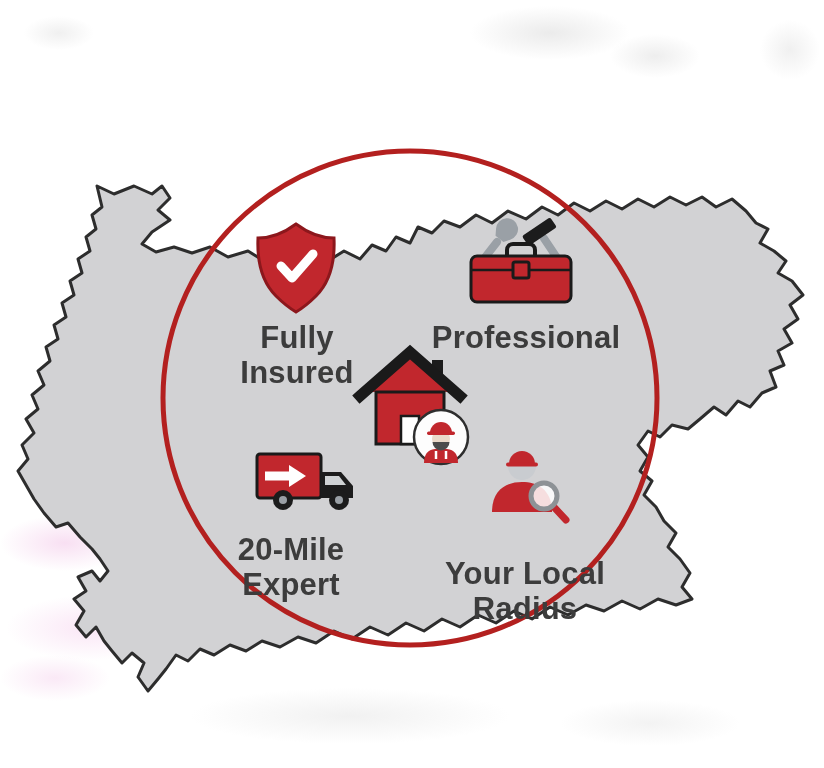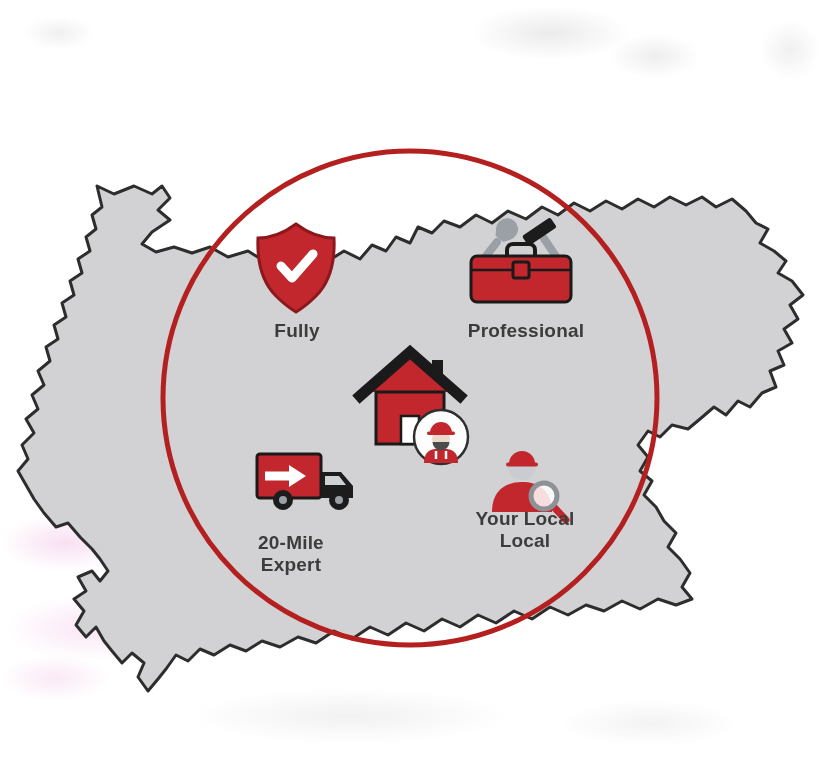--- a/index.html
+++ b/index.html
@@ -22,21 +22,21 @@
   .gray{fill:#9aa0a6;}
   .skin{fill:#ead9c9;}
   .face-gray{fill:#c9ccd0;}
   .outline3{stroke:#1a1a1a;stroke-width:3;}
   .outline2{stroke:#1a1a1a;stroke-width:2.5;}
   .shield-outline{stroke:#8c171c;stroke-width:3;}
   .no-stroke{stroke:none;}
   
   .label{
     position:absolute;text-align:center;
-    font-weight:700;font-size:19px;line-height:1.14;
+    font-weight:700;font-size:31px;line-height:1.14;
     color:#3c3c3c;letter-spacing:.2px;
   }
   .label .line{display:block;}
 </style>
 </head>
 <body>
 
 <div class="stage">
 
   <div class="smudge" style="left:470px;top:6px;width:160px;height:54px;background:radial-gradient(closest-side,rgba(205,205,205,.40),rgba(205,205,205,0));"></div>
@@ -132,29 +132,30 @@
       <rect class="red no-stroke" x="-16" y="-23.5" width="32" height="4" rx="2"></rect>
       <g>
         <line x1="31" y1="20" x2="44" y2="34" stroke="#c1272d" stroke-width="7" stroke-linecap="round"></line>
         <circle cx="22" cy="10" r="13" fill="#ffffff" fill-opacity="0.85" stroke="#8d9296" stroke-width="5"></circle>
       </g>
     </g>
   </svg>
 
   <div class="label" style="left:197px;top:320px;width:200px;">
     <span class="line">Fully</span>
+    <span class="line">Insured</span>
   </div>
 
   <div class="label" style="left:421px;top:320px;width:210px;">
     <span class="line">Professional</span>
   </div>
 
   <div class="label" style="left:191px;top:532px;width:200px;">
     <span class="line">20-Mile</span>
     <span class="line">Expert</span>
   </div>
 
-  <div class="label" style="left:425px;top:508px;width:200px;">
+  <div class="label" style="left:425px;top:556px;width:200px;">
     <span class="line">Your Local</span>
-    <span class="line">Local</span>
+    <span class="line">Radius</span>
   </div>
 
 </div>
 
 </body></html>

